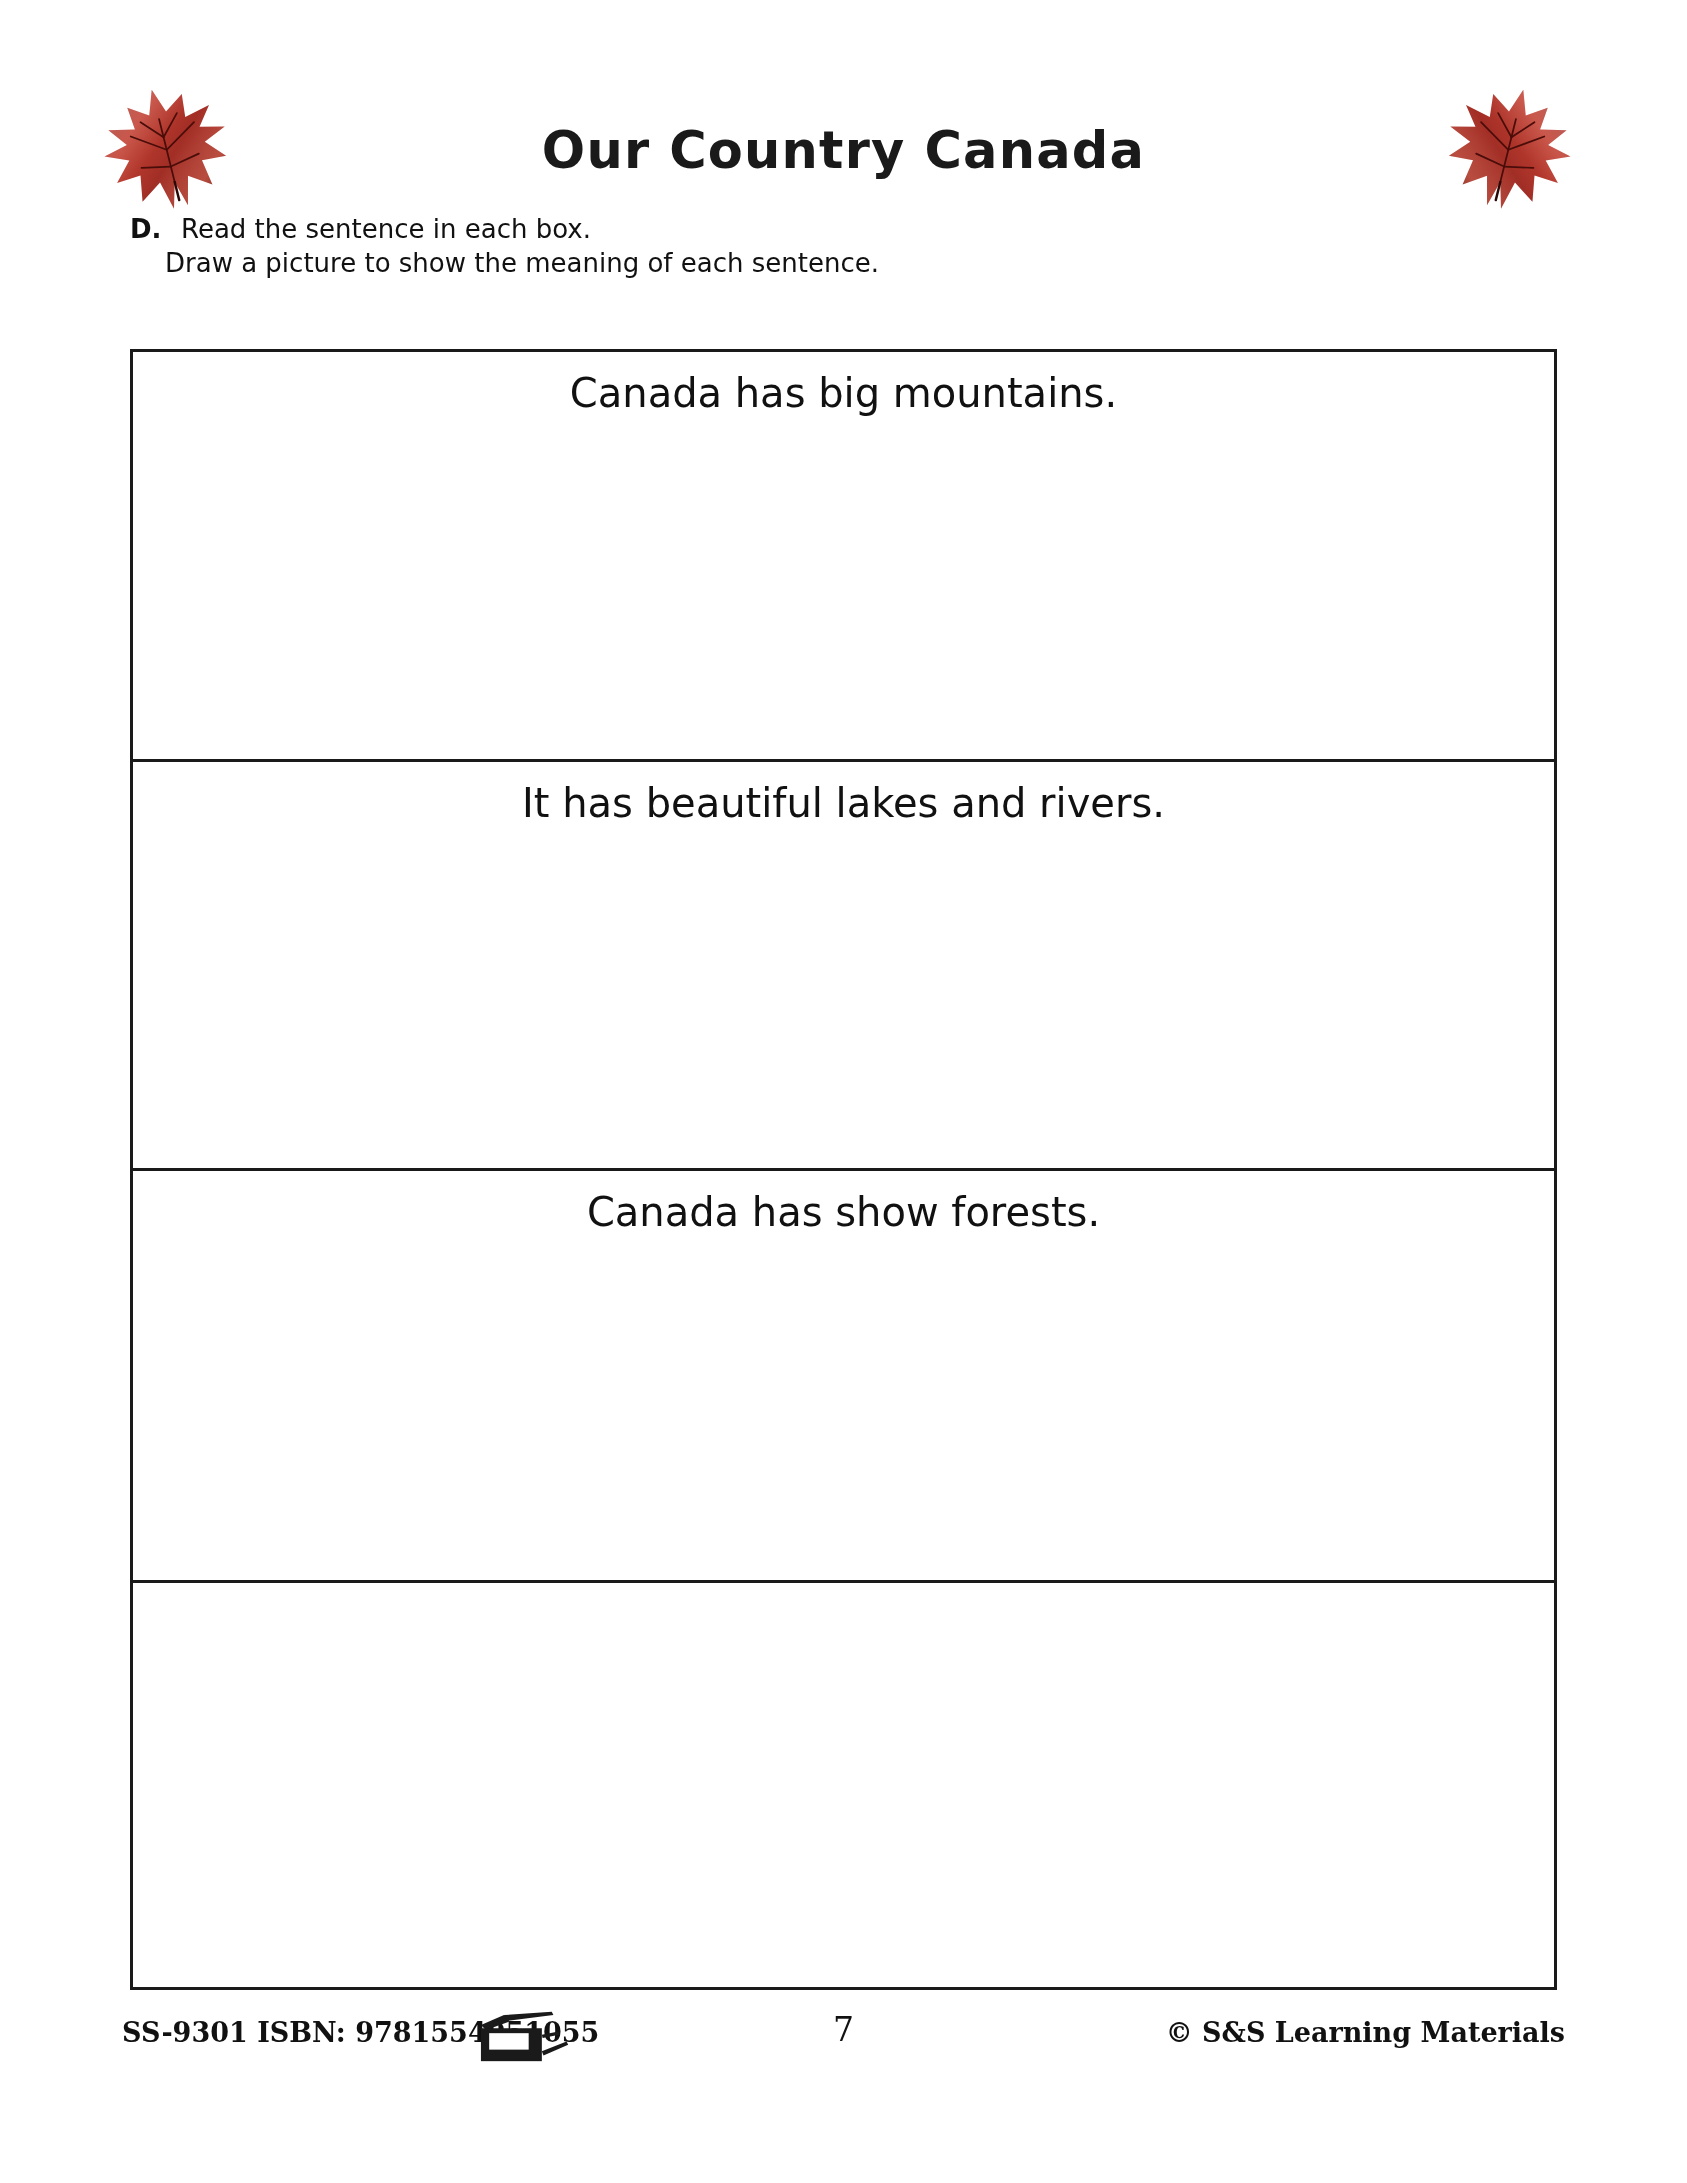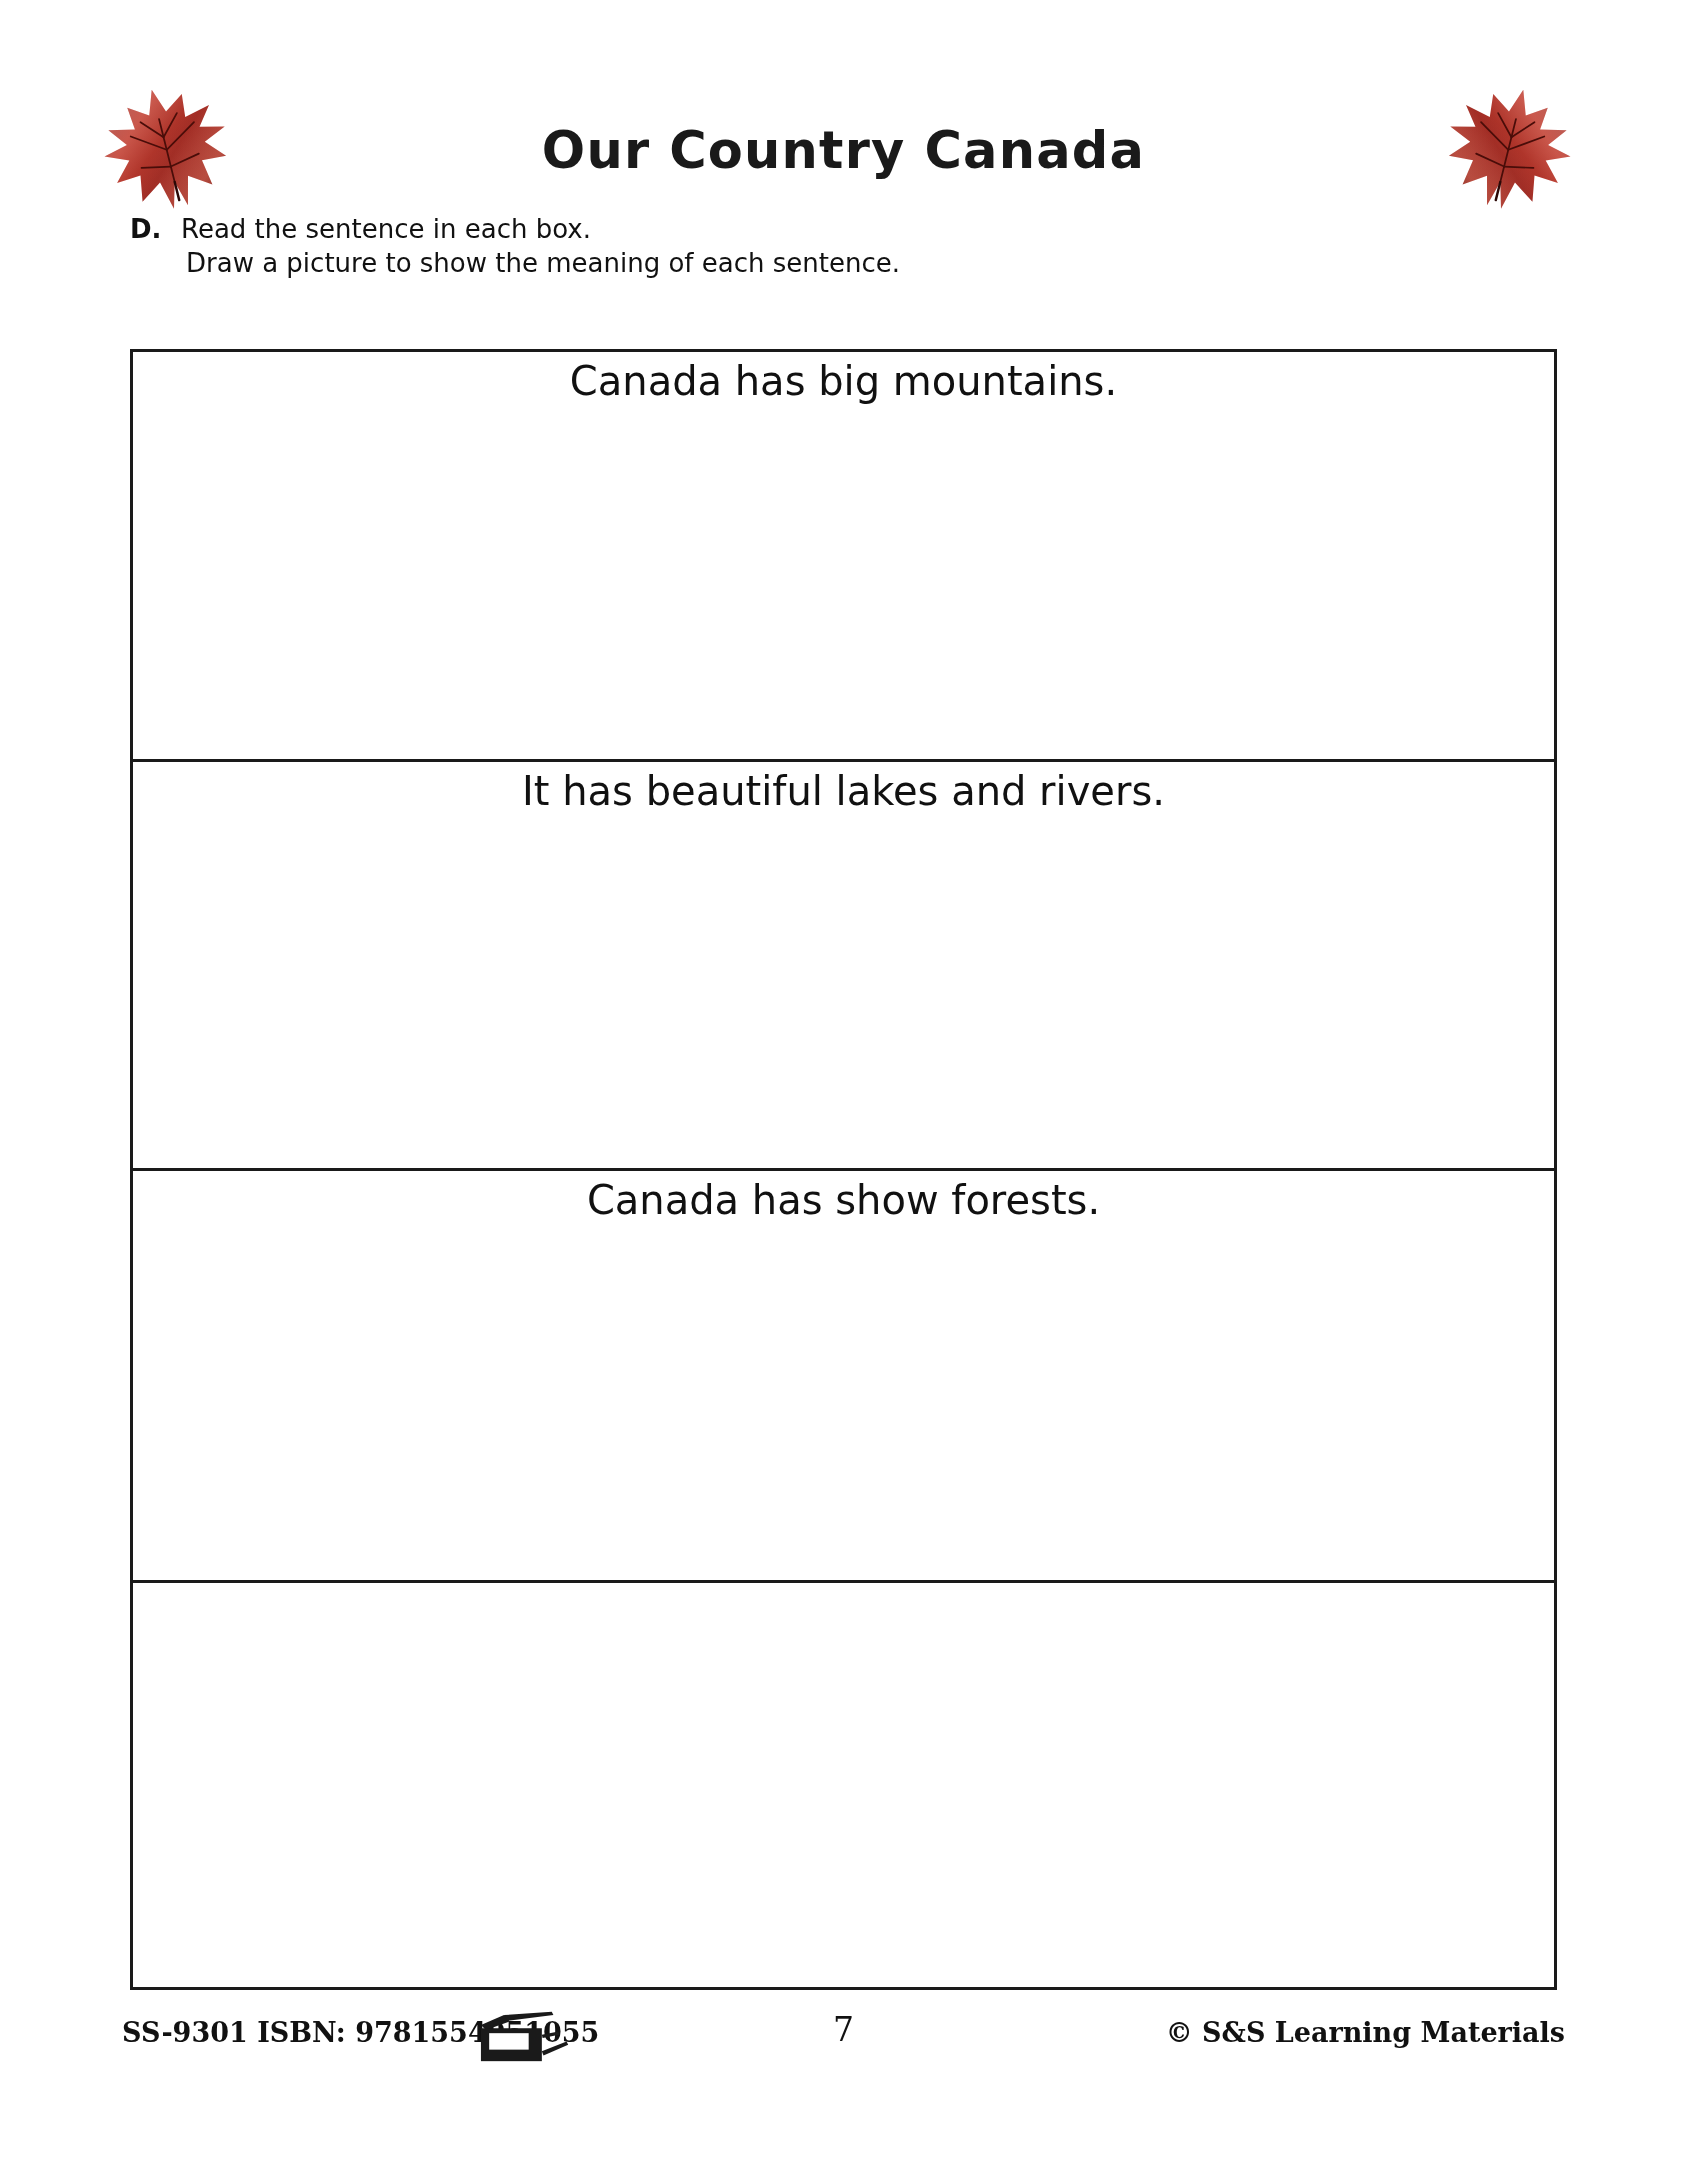--- a/index.html
+++ b/index.html
@@ -67,21 +67,21 @@
   }
 
   .instr-line {
     display: block;
     font-size: 26px;
     line-height: 1.30;
     white-space: nowrap;
   }
 
   .instr-line-1 { margin-left: 0px; }
-  .instr-line-2 { margin-left: 56px; }
+  .instr-line-2 { margin-left: 35px; }
 
   .instr-letter {
     font-weight: bold;
     display: inline-block;
     min-width: 51px;
   }
 
   
   .boxes {
     position: absolute;
@@ -103,21 +103,21 @@
   .box-row:last-child { border-bottom: none; }
 
   .box-row.r1 { height: 410px; }
   .box-row.r2 { height: 409px; }
   .box-row.r3 { height: 412px; }
   .box-row.r4 { height: 404px; }
 
   .box-sentence {
     display: block;
     text-align: center;
-    padding-top: 6px;
+    padding-top: 18px;
     font-family: "DejaVu Sans", sans-serif;
     font-size: 40px;
     line-height: 1.15;
     color: #111111;
     white-space: nowrap;
   }
 
   .draw-area {
     display: block;
     width: 100%;

